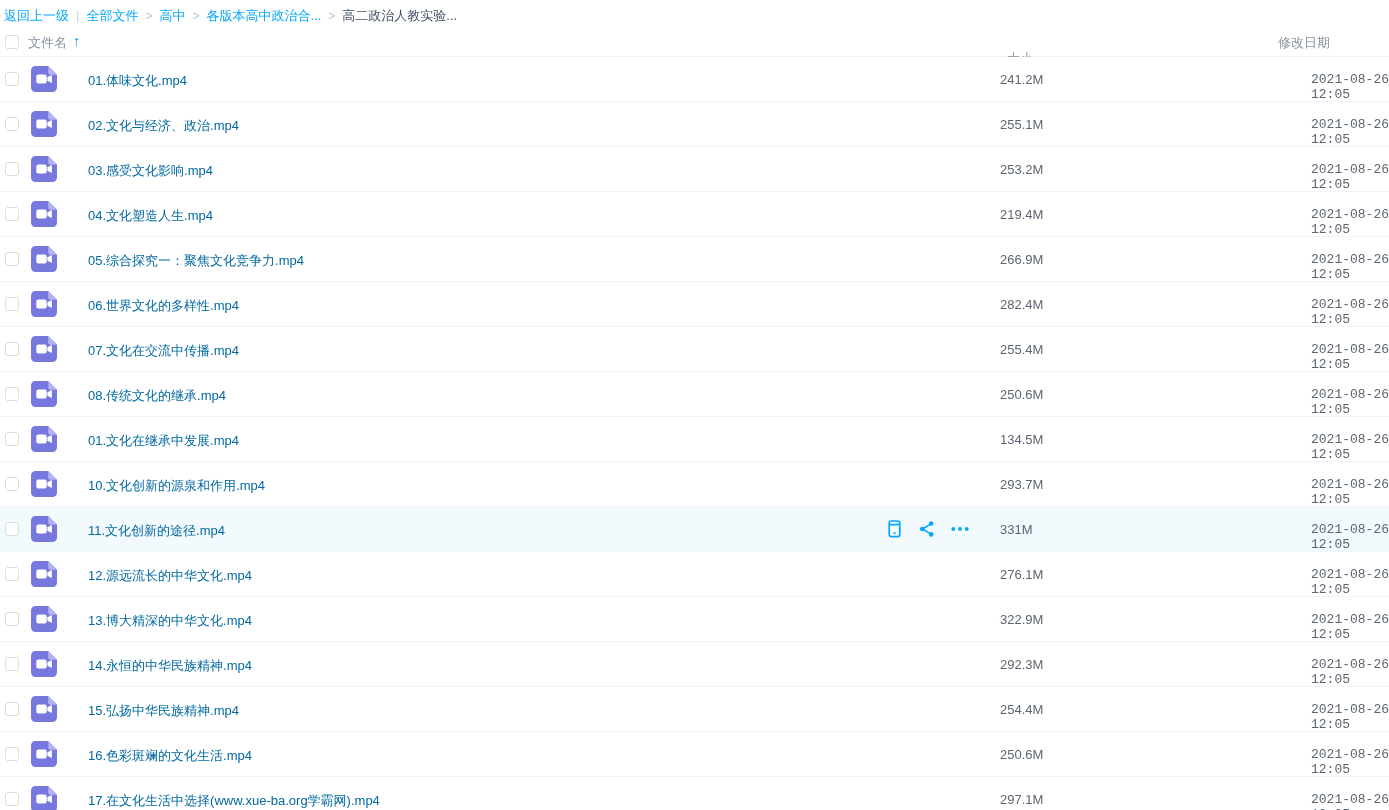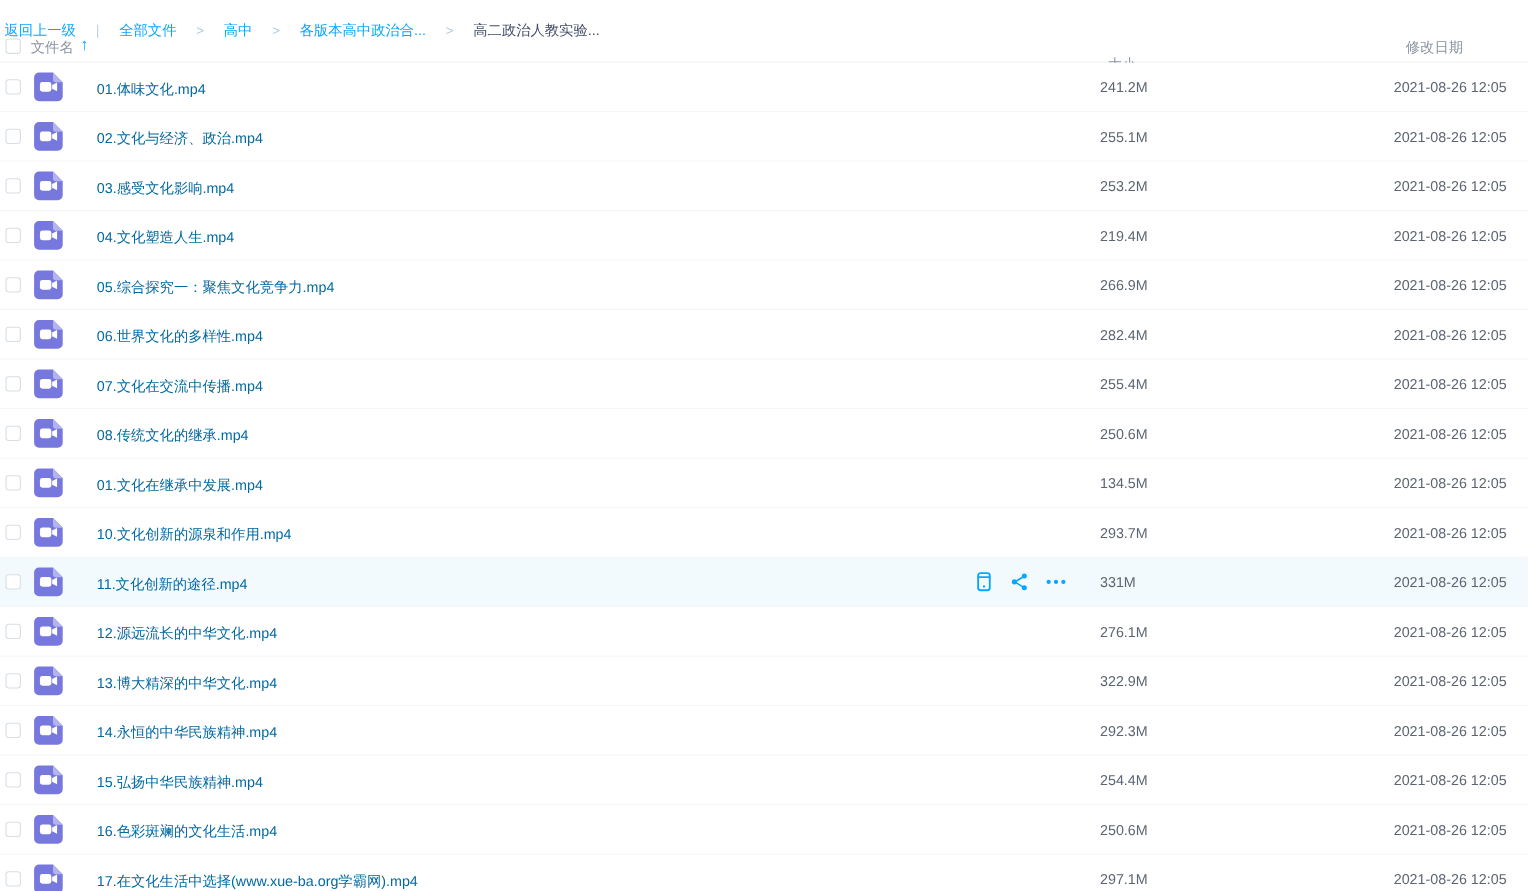--- a/index.html
+++ b/index.html
@@ -2,22 +2,22 @@
 <html><head>
 <meta charset="utf-8">
 <style>
   * { margin:0; padding:0; box-sizing:border-box; }
   html,body {
     width:1389px; height:810px; overflow:hidden; background:#ffffff;
     font-family:"Liberation Sans","DejaVu Sans",sans-serif;
   }
   
   .breadcrumb {
-    height:28px; padding:20px 0 0 4px;
-    display:flex; align-items:flex-start; gap:18px;
+    height:28px; padding:8px 0 0 4px;
+    display:flex; align-items:flex-start; gap:7px;
     font-size:13px; line-height:16px; white-space:nowrap;
   }
   .bc-link { color:#06a7ff; text-decoration:none; cursor:pointer; }
   .bc-pipe { color:#c5d3de; }
   .bc-sep  { color:#a9c9e2; font-size:12px; }
   .bc-current { color:#424e67; }
 
   
   .list-header {
     position:relative; height:29px;
@@ -34,21 +34,21 @@
   .h-size { position:absolute; left:1007px; top:6px;margin-top:16px; }
   .h-date { position:absolute; left:1278px; top:6px; }
 
   
   .file-row { position:relative; height:45px; border-bottom:1px solid #f1f4f8; font-size:13px; background:#fff; }
   .file-row.hovered { background:#f3fafe; }
   .file-row .checkbox { position:absolute; left:5px; top:15px; }
   .file-icon { position:absolute; left:30px; top:8px; width:28px; height:28px; }
   .file-name { position:absolute; left:68px; top:15px; color:#0369a1; cursor:pointer; white-space:nowrap;margin-left:20px; }
   .file-size { position:absolute; left:1000px; top:15px; color:#5d6572; }
-  .file-date { position:absolute; left:1267px; top:15px; color:#5d6572; }
+  .file-date { position:absolute; left:1311px; top:15px; color:#5d6572;font-family:Liberation Mono, monospace; }
   .row-actions { position:absolute; left:883px; top:11px; display:none; align-items:center; gap:11px; }
   .file-row.hovered .row-actions { display:flex; }
   .action-icon { width:22px; height:22px; display:flex; align-items:center; justify-content:center; cursor:pointer; }
 </style>
 </head>
 <body>
 
 <div class="breadcrumb">
   <a class="bc-link">返回上一级</a>
   <span class="bc-pipe">|</span>

